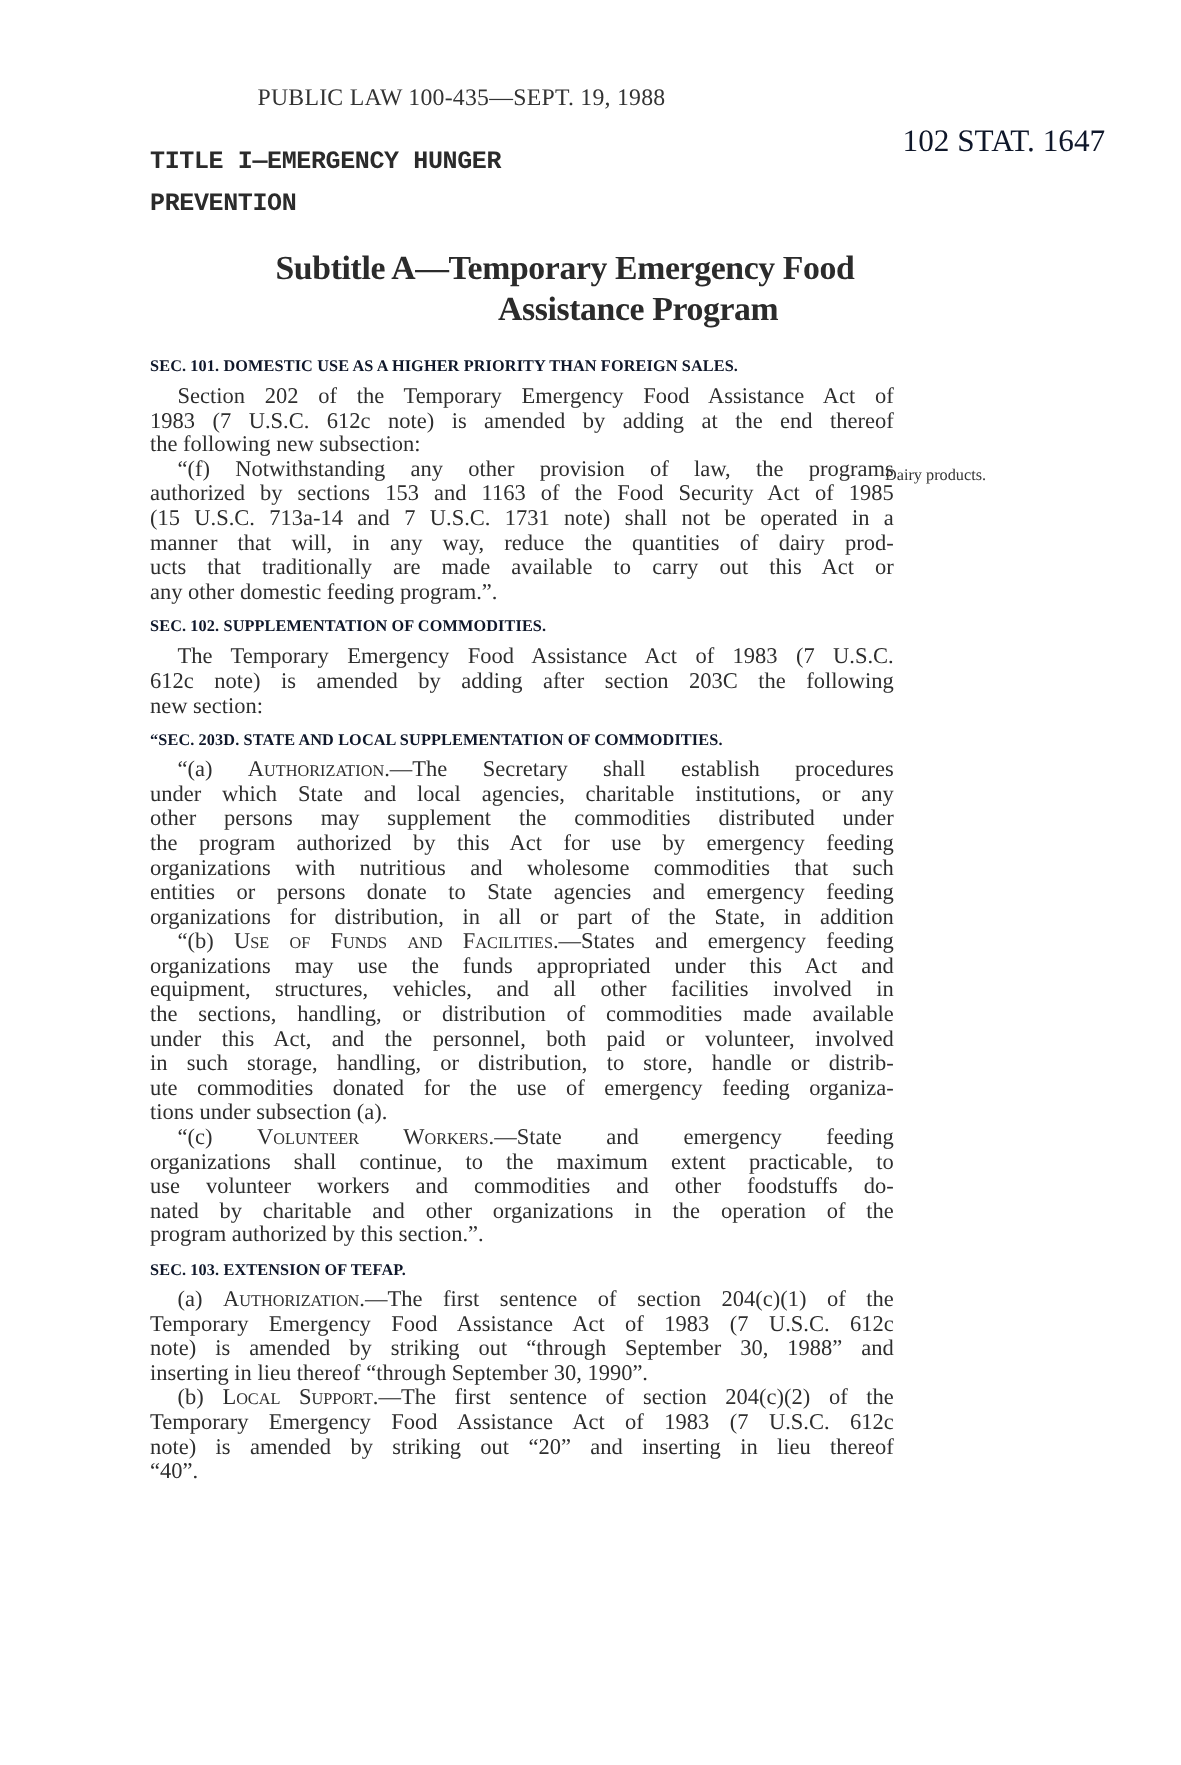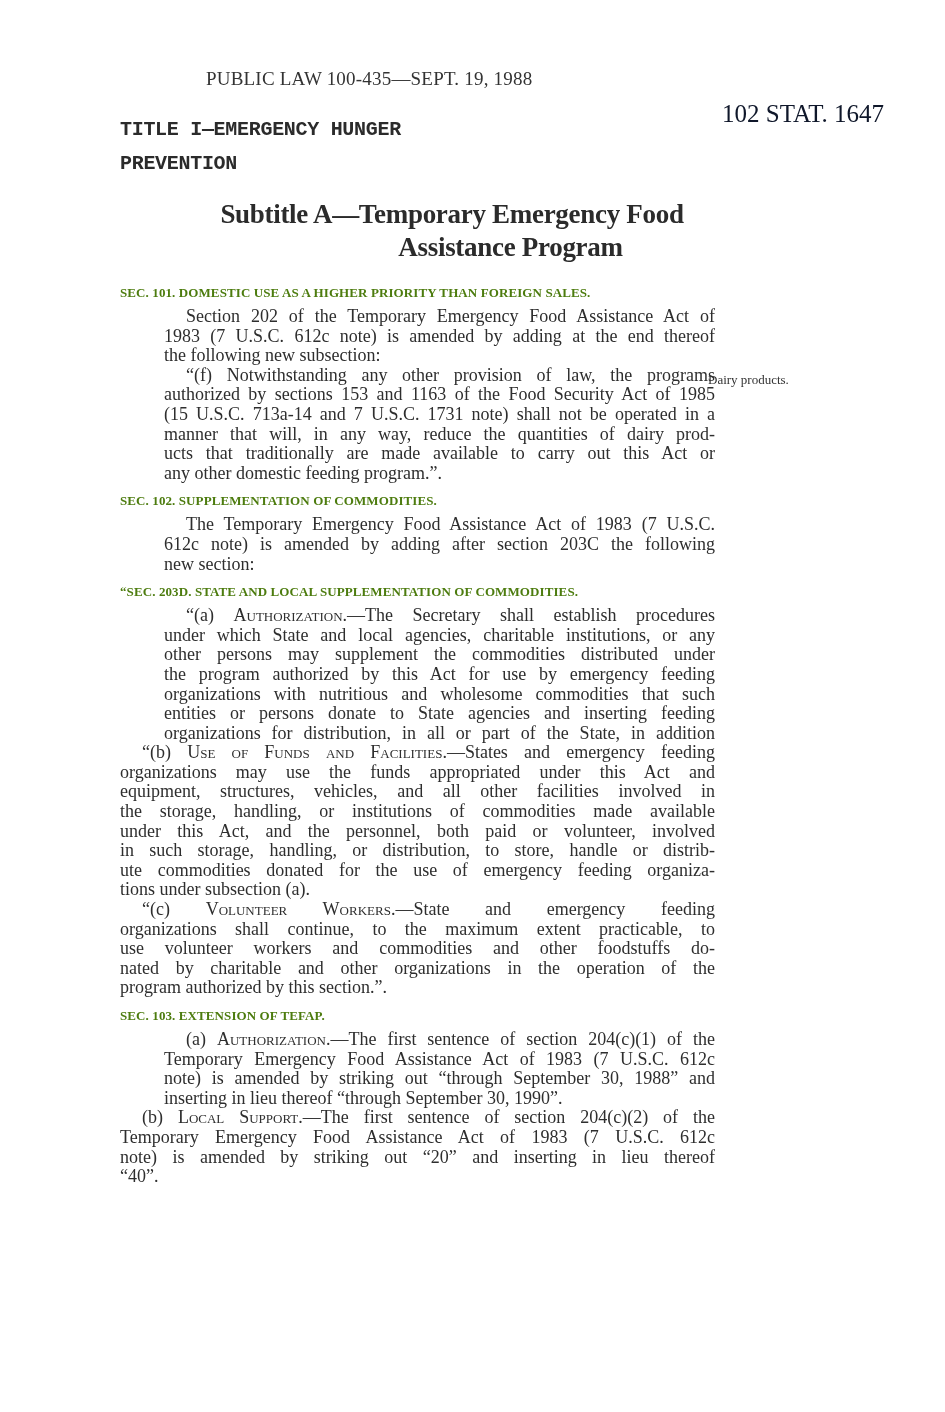--- a/index.html
+++ b/index.html
@@ -78,24 +78,24 @@
       color: #2e2e2e;
     }
     .sec-head {
       font-family: "Liberation Serif", serif;
       font-weight: bold;
       font-size: 13px;
       letter-spacing: 0.1px;
       margin: 0;
       padding: 0;
       line-height: 20px;
-      color: #4d7c0f;
+      color: #0f172a;
     }
     .gap-before-head { margin-top: 8px; }
-    .gap-after-head { margin-top: 4px; margin-left: 44px; }
+    .gap-after-head { margin-top: 4px; }
     .sc {
       font-variant: small-caps;
     }
     .margin-note {
       position: absolute;
       top: 372px;
       left: 708px;
       font-family: Liberation Serif, serif;
       font-size: 13px;
       color: #333;
@@ -148,29 +148,29 @@
         <span class="line last">new section:</span>
       </div>
       <h4 class="sec-head gap-before-head">“SEC. 203D. STATE AND LOCAL SUPPLEMENTATION OF COMMODITIES.</h4>
 
       <div class="gap-after-head">
         <span class="line" style="padding-left:22px"><span>“(a) </span><span class="sc">Authorization</span><span>.—The Secretary shall establish procedures</span></span>
         <span class="line">under which State and local agencies, charitable institutions, or any</span>
         <span class="line">other persons may supplement the commodities distributed under</span>
         <span class="line">the program authorized by this Act for use by emergency feeding</span>
         <span class="line">organizations with nutritious and wholesome commodities that such</span>
-        <span class="line">entities or persons donate to State agencies and inserting feeding</span>
+        <span class="line">entities or persons donate to State agencies and emergency feeding</span>
         <span class="line">organizations for distribution, in all or part of the State, in addition</span>
       </div>
 
       <div>
         <span class="line" style="padding-left:22px"><span>“(b) </span><span class="sc">Use of Funds and Facilities</span><span>.—States and emergency feeding</span></span>
         <span class="line">organizations may use the funds appropriated under this Act and</span>
         <span class="line">equipment, structures, vehicles, and all other facilities involved in</span>
-        <span class="line">the storage, handling, or institutions of commodities made available</span>
+        <span class="line">the sections, handling, or distribution of commodities made available</span>
         <span class="line">under this Act, and the personnel, both paid or volunteer, involved</span>
         <span class="line">in such storage, handling, or distribution, to store, handle or distrib-</span>
         <span class="line">ute commodities donated for the use of emergency feeding organiza-</span>
         <span class="line last">tions under subsection (a).</span>
       </div>
 
       <div>
         <span class="line" style="padding-left:22px"><span>“(c) </span><span class="sc">Volunteer Workers</span><span>.—State and emergency feeding</span></span>
         <span class="line">organizations shall continue, to the maximum extent practicable, to</span>
         <span class="line">use volunteer workers and commodities and other foodstuffs do-</span>

